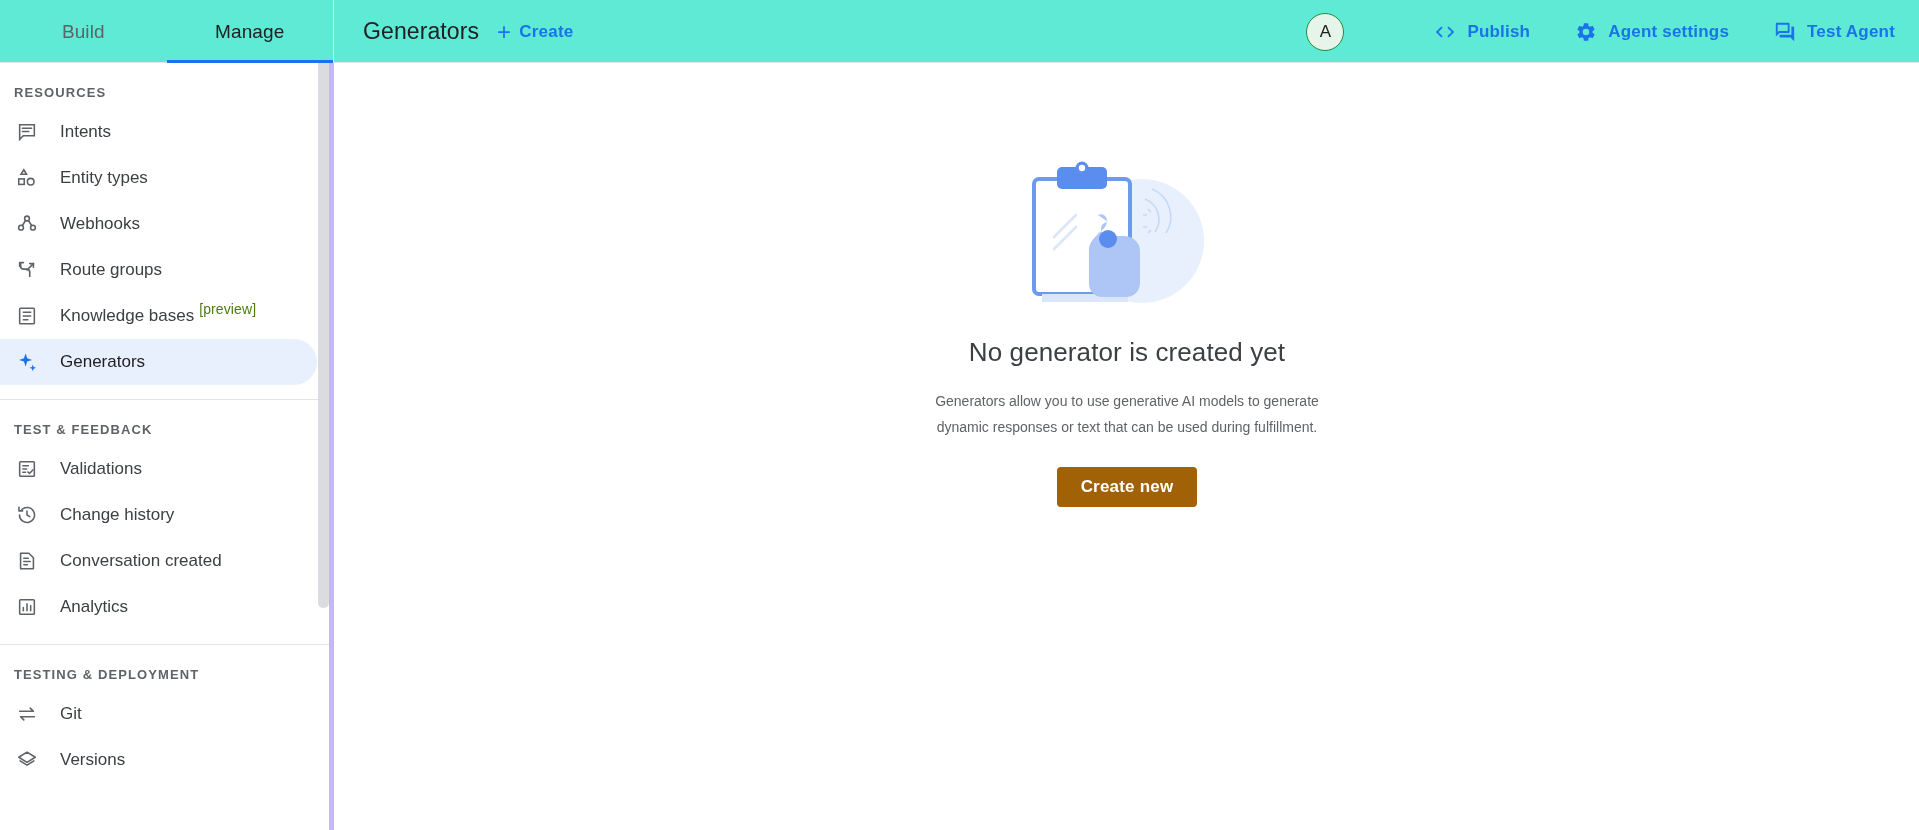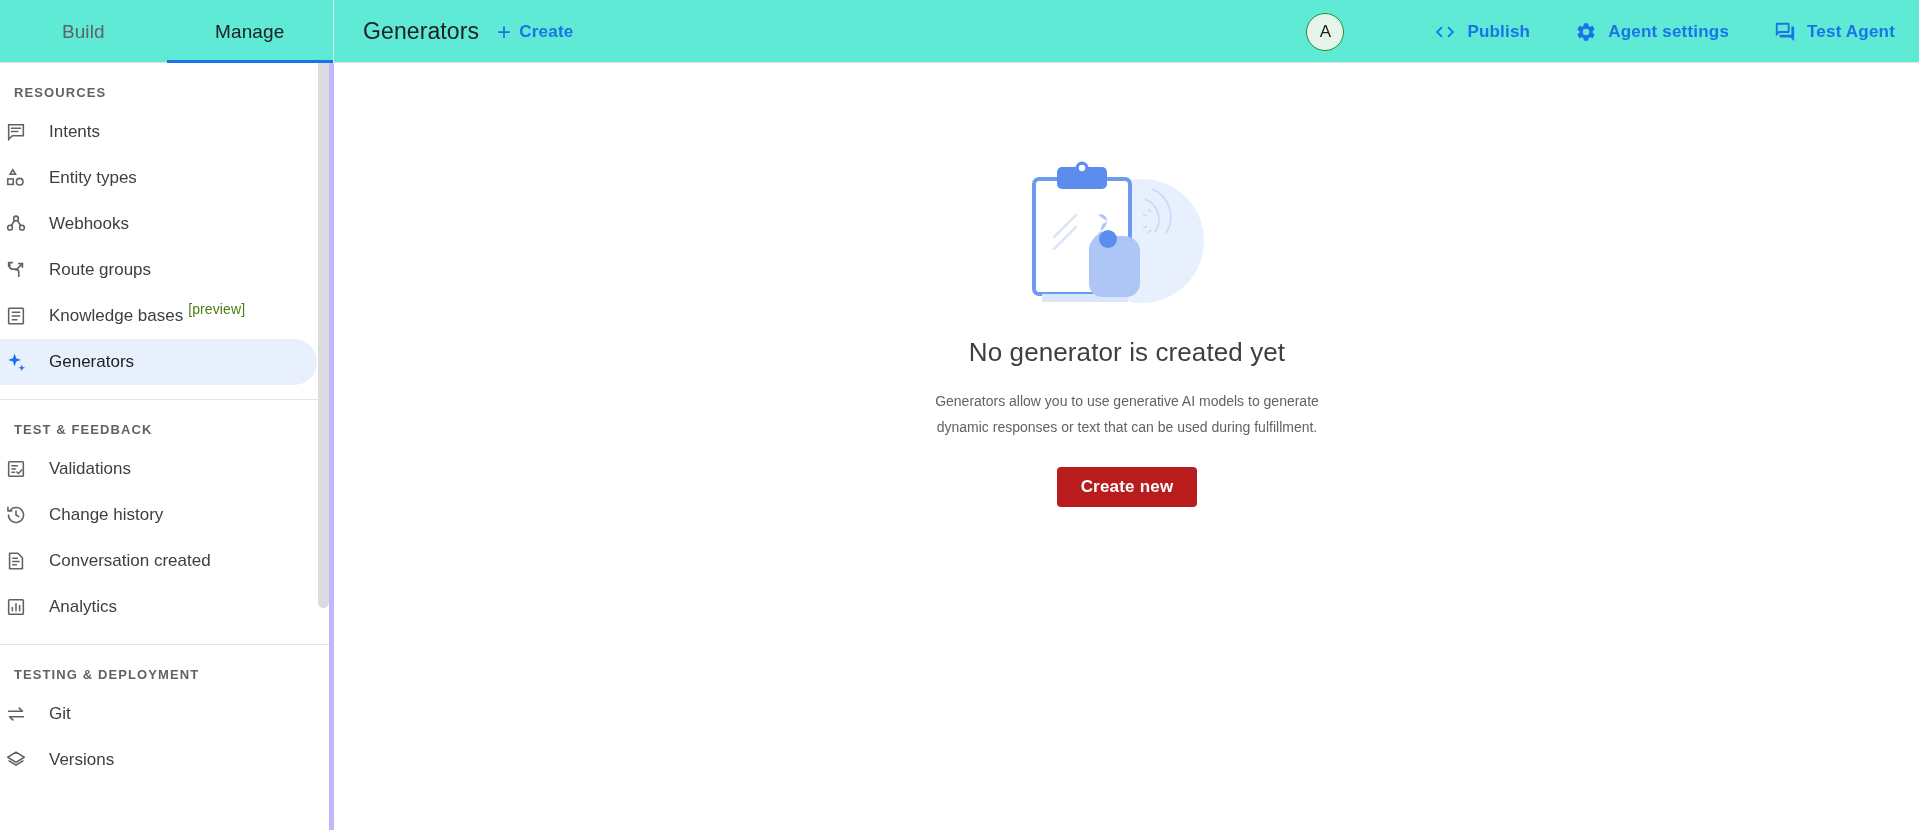--- a/index.html
+++ b/index.html
@@ -70,21 +70,21 @@
     background: #fff; border-right: 5px solid #c4b5fd;
     overflow: hidden;
   }
   .sb-inner { position: absolute; top: 0; left: 0; right: 0; }
   .sb-section-label {
     font-size: 13px; font-weight: bold; color: #5f6368;
     letter-spacing: 1.1px; padding: 22px 0 9px 14px;
   }
   .sb-item {
     display: flex; align-items: center; height: 46px;
-    padding-left: 3px; cursor: pointer;
+    padding-left: 14px; cursor: pointer;
     border-radius: 0 24px 24px 0; margin-right: 12px;
     color: #3c4043; font-size: 17px;
   }
   .sb-item .ico {
     width: 26px; height: 26px; margin-right: 20px;
     display: flex; align-items: center; justify-content: center;
     color: #5f6368; flex: 0 0 26px;
   }
   .sb-item .ico svg { display: block; }
   .sb-item.active { background: #e8f0fe; color: #202124; }
@@ -111,21 +111,21 @@
   }
   .illus { width: 230px; height: 160px; }
   .empty-title {
     margin-top: 24px; font-size: 26px; color: #3c4043; letter-spacing: .1px;
   }
   .empty-desc {
     margin-top: 20px; font-size: 14px; color: #5f6368;
     line-height: 26px; text-align: center; width: 430px;
   }
   .create-btn {
-    margin-top: 27px; background: #b91c1c; color: #fff;
+    margin-top: 27px; background: #a16207; color: #fff;
     border: none; border-radius: 4px; padding: 0 24px; height: 40px;
     font-size: 17px; font-weight: bold; font-family: inherit;
     cursor: pointer; letter-spacing: .2px;
   }
 </style>
 </head>
 <body>
 
 <div class="topbar">
 

